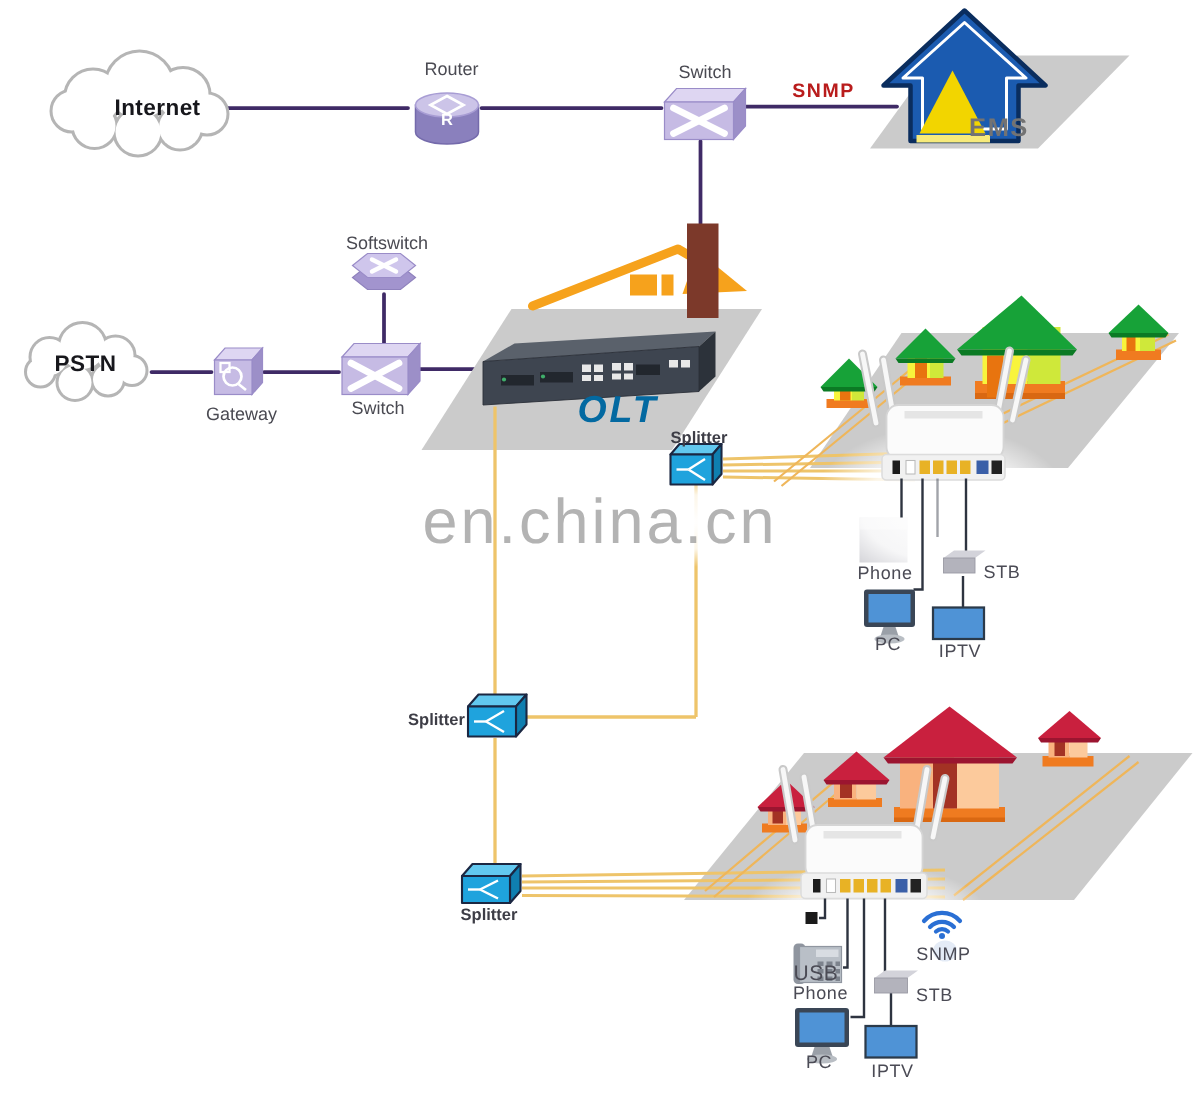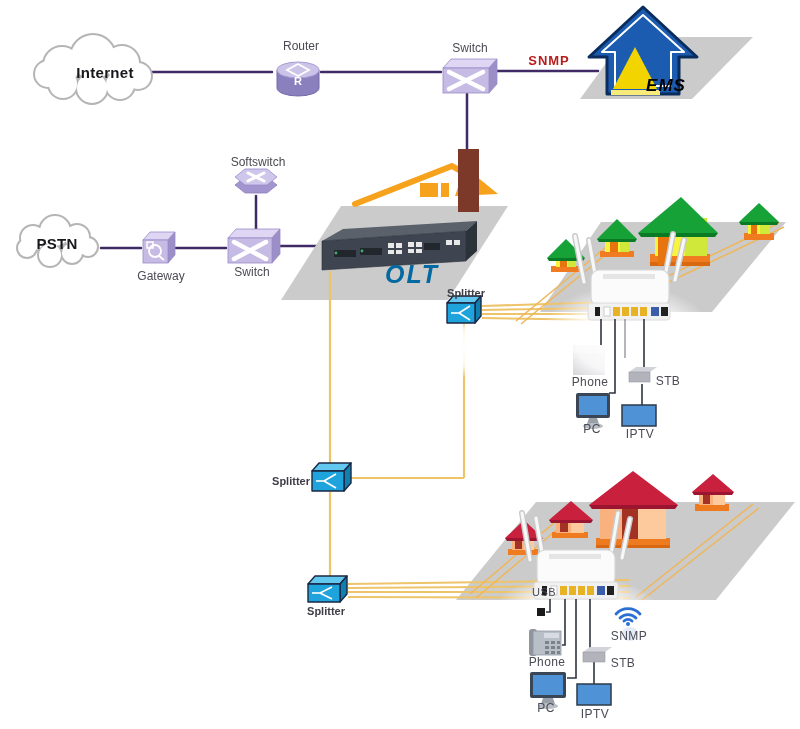--- a/index.html
+++ b/index.html
@@ -5,21 +5,21 @@
   html,body{margin:0;padding:0;background:#ffffff;}
   .stage{position:relative;width:800px;height:729px;background:#ffffff;overflow:hidden;
          font-family:"Liberation Sans","DejaVu Sans",sans-serif;}
   .stage svg{position:absolute;left:0;top:0;}
   .lbl{position:absolute;transform:translate(-50%,-50%);white-space:nowrap;
        color:#4a4a52;font-size:12px;line-height:1;}
   .cloud-lbl{font-weight:bold;font-size:15px;color:#17171c;letter-spacing:.3px;}
   .dev{font-weight:normal;color:#4b4b55;font-size:12px;letter-spacing:.4px;}
   .split{font-weight:bold;font-size:11px;color:#3d3d46;}
   .snmp{font-weight:bold;color:#b91c1c;font-size:13px;letter-spacing:1px;}
-  .ems{font-weight:bold;font-size:17px;color:#000000;letter-spacing:1px;font-style:italic;}
+  .ems{font-weight:bold;font-size:17px;color:#737373;letter-spacing:1px;}
   .olt{font-weight:bold;font-size:25px;color:#0369a1;letter-spacing:2px;font-style:italic;}
   .rletter{font-weight:bold;font-size:11px;color:#ffffff;}
   .wm{font-size:42px;color:rgba(140,140,140,.66);letter-spacing:2px;}
 </style>
 </head>
 <body>
 
 <div class="stage">
 <svg width="800" height="729" viewBox="0 0 800 729">
   <defs>
@@ -456,19 +456,20 @@
 <div class="lbl" style="left:161px;top:276px">Gateway</div>
 <div class="lbl" style="left:252px;top:272px">Switch</div>
 <div class="lbl olt" style="left:412px;top:274px">OLT</div>
 <div class="lbl split" style="left:466px;top:293px">Splitter</div>
 <div class="lbl split" style="left:291px;top:481px">Splitter</div>
 <div class="lbl split" style="left:326px;top:611px">Splitter</div>
 <div class="lbl dev" style="left:590px;top:382px">Phone</div>
 <div class="lbl dev" style="left:592px;top:429px">PC</div>
 <div class="lbl dev" style="left:668px;top:381px">STB</div>
 <div class="lbl dev" style="left:640px;top:434px">IPTV</div>
-<div class="lbl dev" style="left:544px;top:592px;font-size:11px">USB</div>
+<div class="lbl dev" style="left:544px;top:648px;font-size:14px">USB</div>
 <div class="lbl dev" style="left:629px;top:636px">SNMP</div>
 <div class="lbl dev" style="left:547px;top:662px">Phone</div>
 <div class="lbl dev" style="left:623px;top:663px">STB</div>
 <div class="lbl dev" style="left:546px;top:708px">PC</div>
 <div class="lbl dev" style="left:595px;top:714px">IPTV</div>
+<div class="lbl wm" style="left:400px;top:348px">en.china.cn</div>
 </div>
 
 </body></html>

